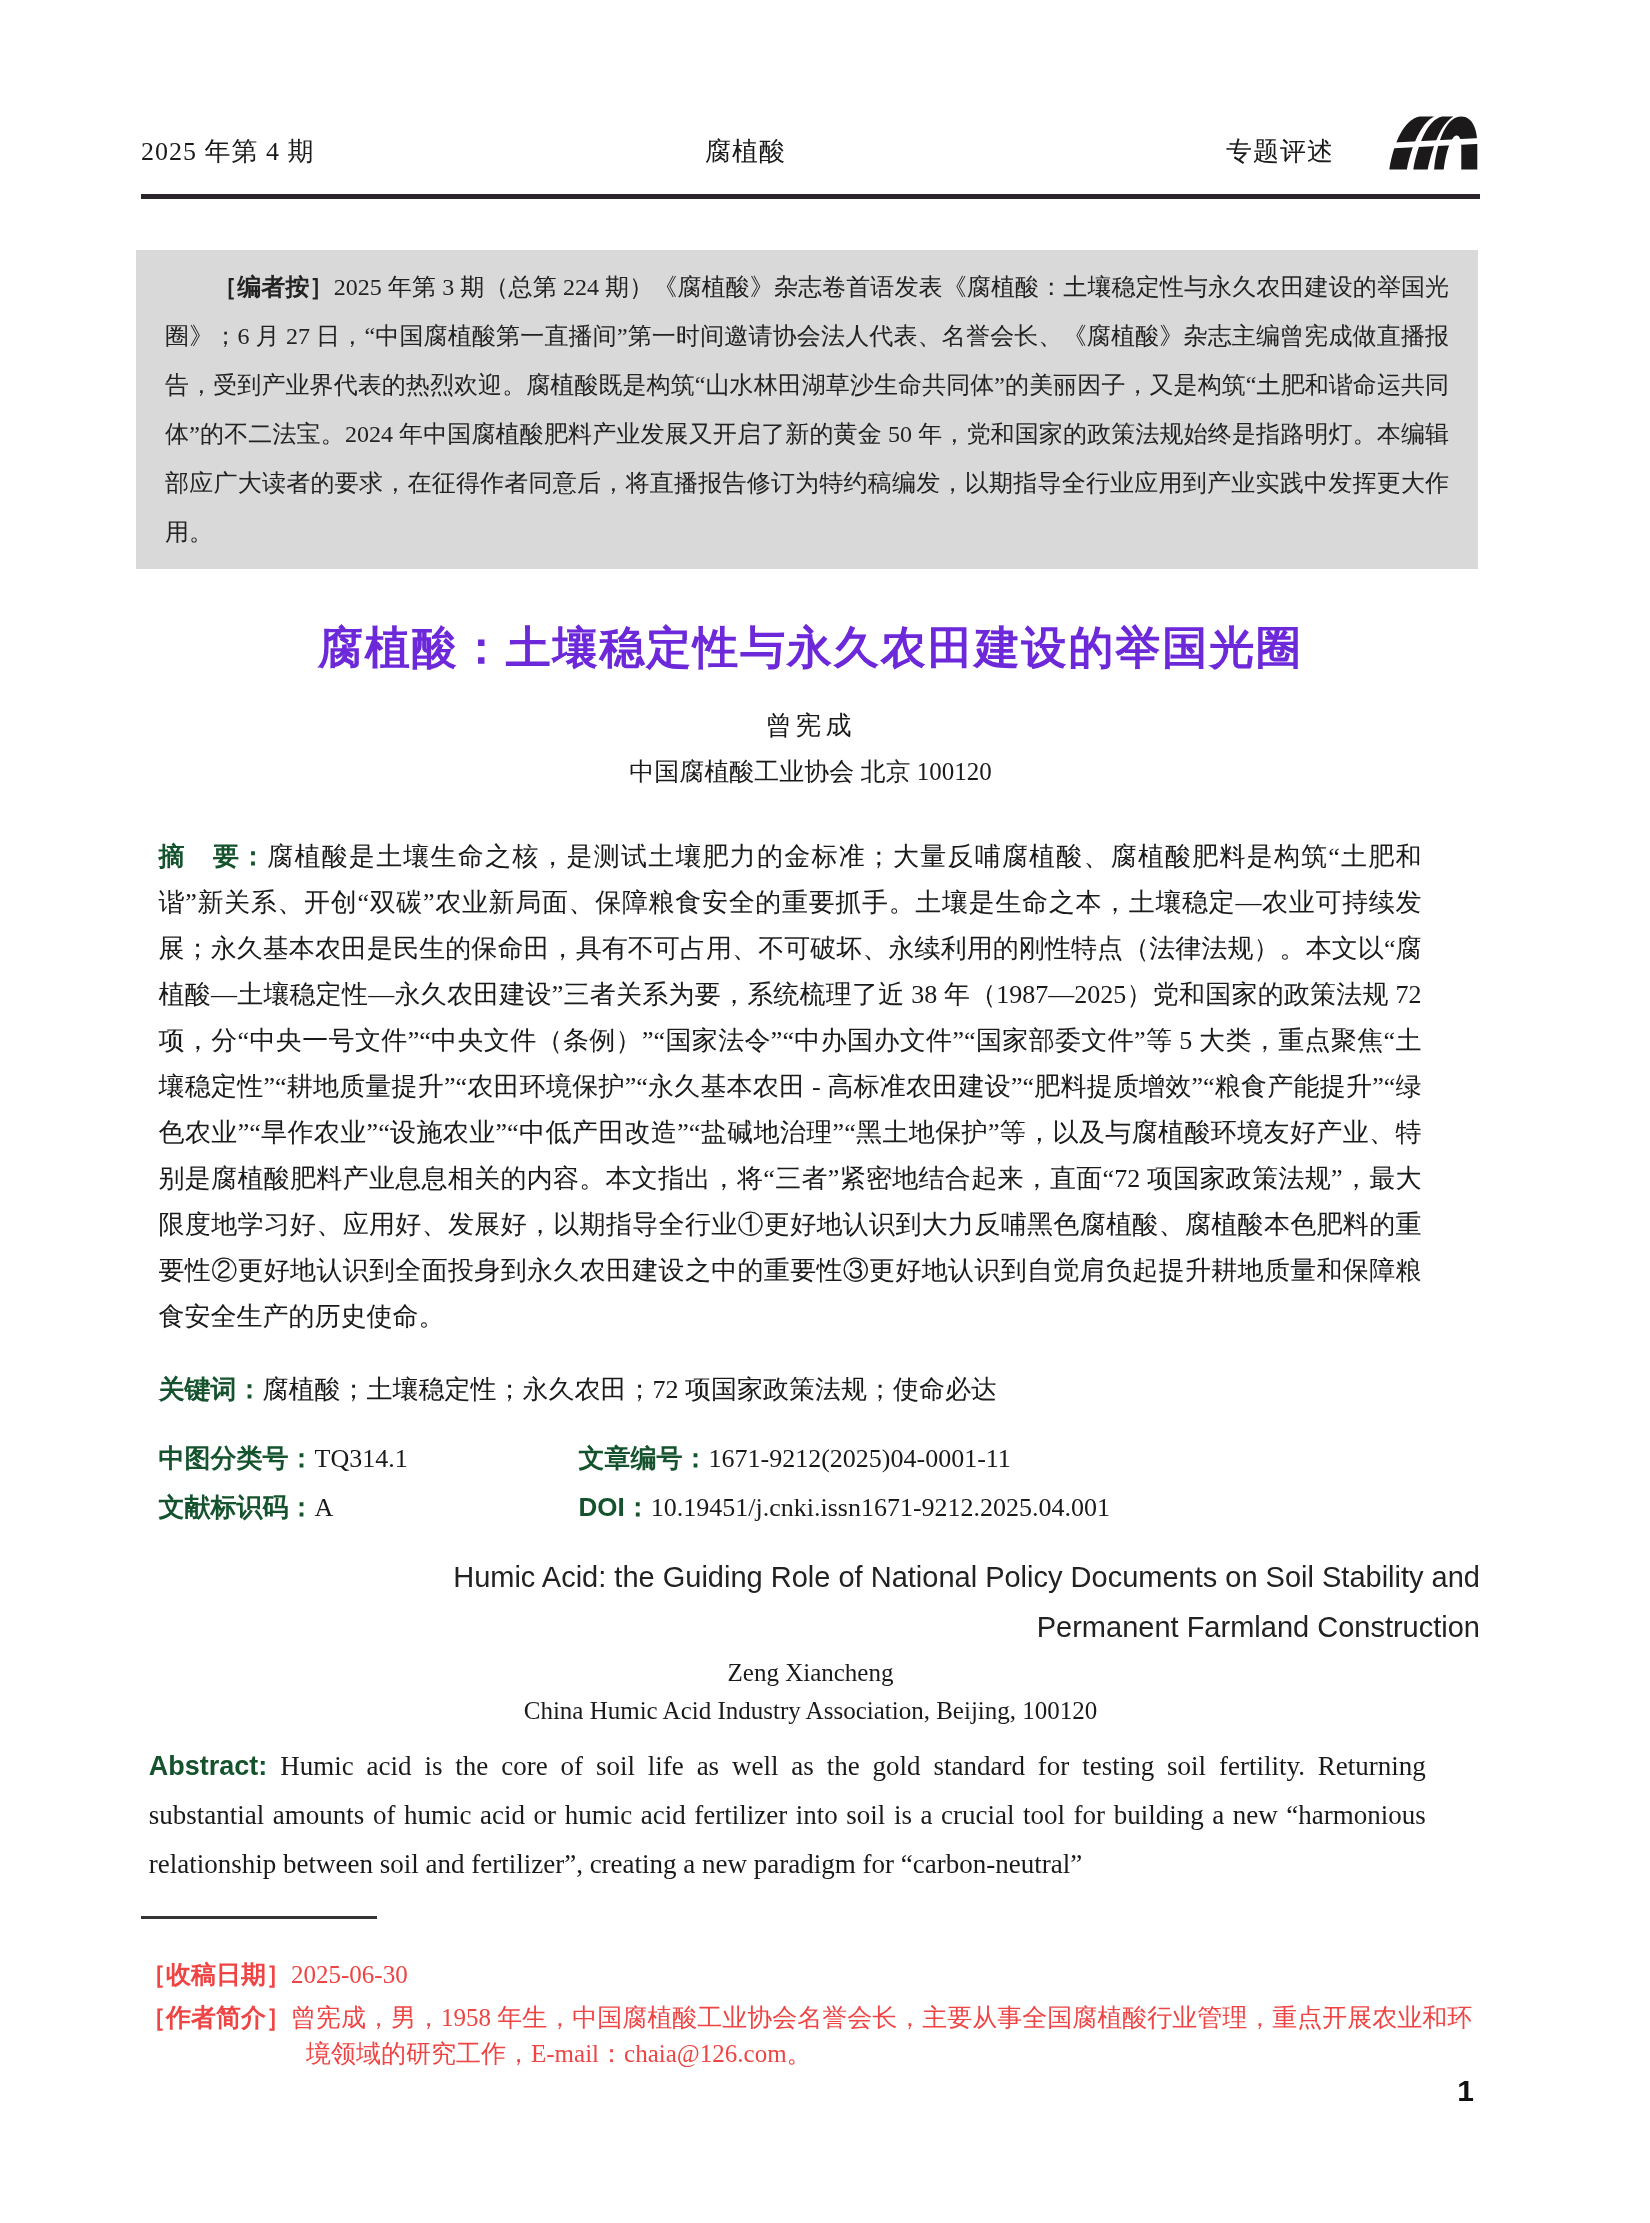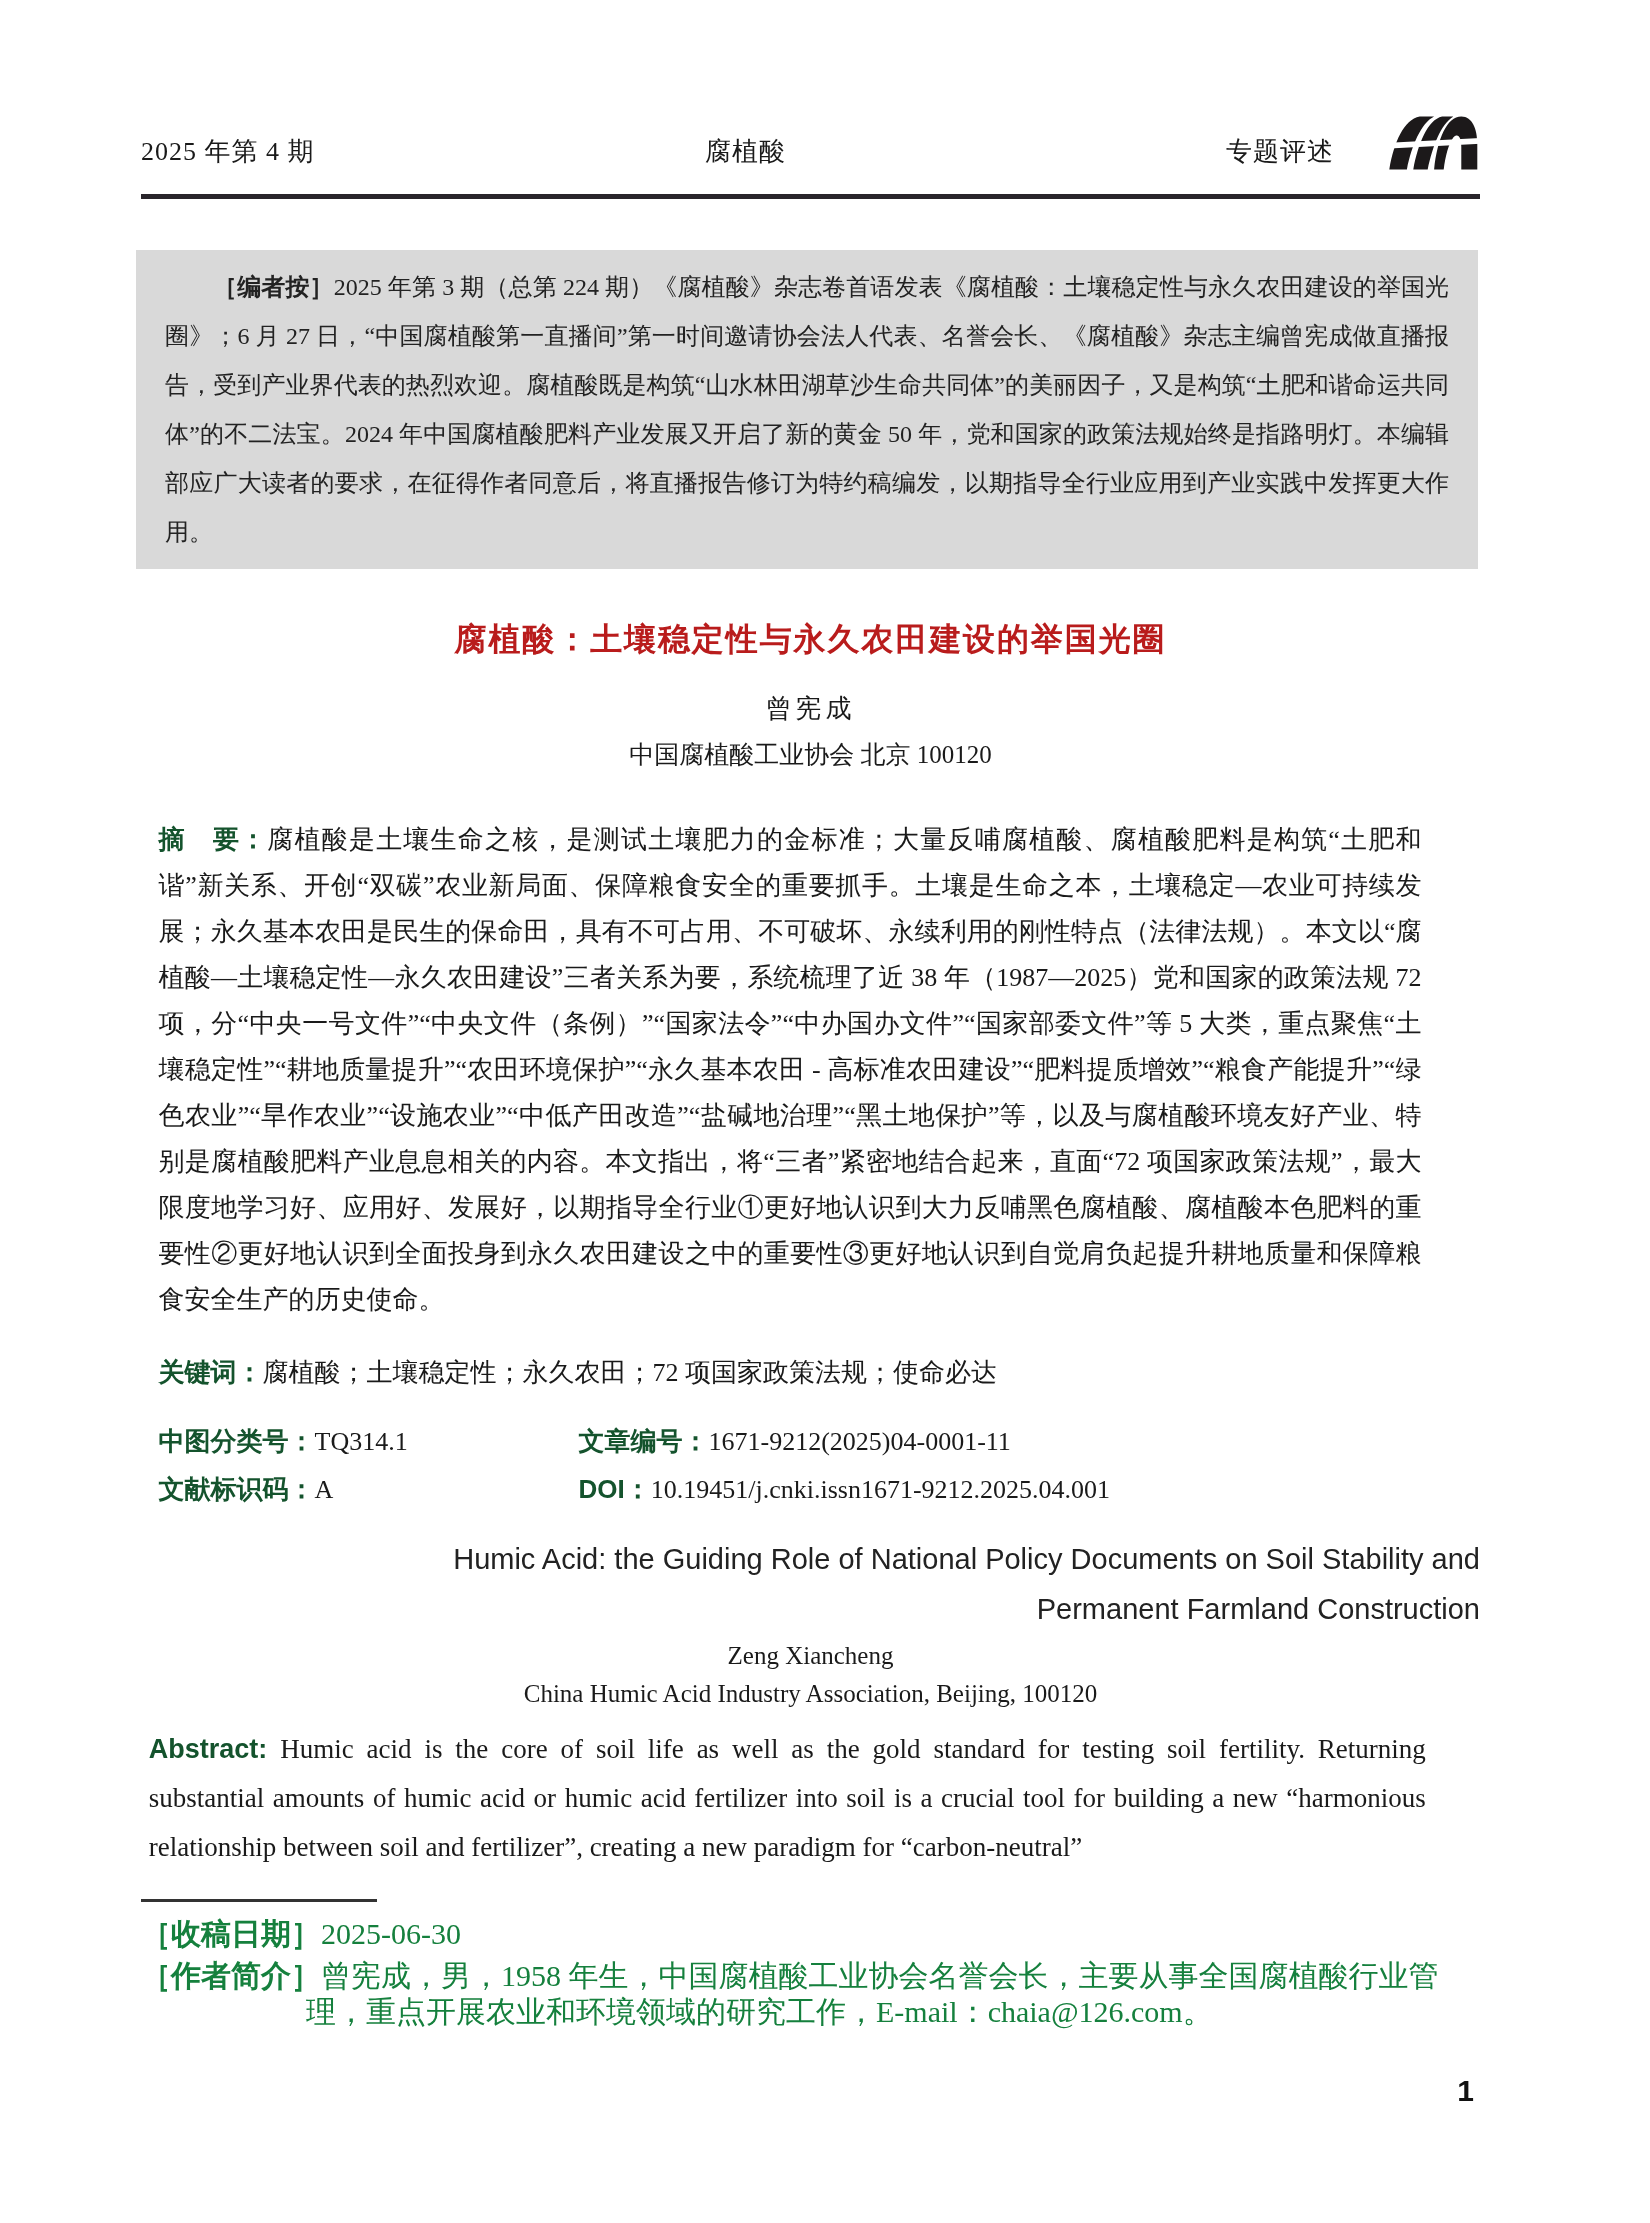--- a/index.html
+++ b/index.html
@@ -26,21 +26,21 @@
     background:#d9d9d9;
     padding:13.6px 29px 11.6px 29px;
     font-size:24px;line-height:49px;
     text-align:justify;text-indent:2em;
     color:#222;
   }
   .editor-note .note-label{font-weight:bold;}
 
   
   .article-title{margin-top:49px;text-align:center;font-family:"Liberation Sans",sans-serif;
-    font-weight:900;font-size:32px;letter-spacing:1.9px;color:#b91c1c;}
+    font-weight:900;font-size:45px;letter-spacing:1.9px;color:#6d28d9;}
   .article-author{margin-top:29px;text-align:center;font-size:26px;letter-spacing:3.9px;}
   .article-affiliation{margin-top:11.6px;text-align:center;font-size:25px;}
 
   
   .abstract-block{margin-top:45px;margin-left:17.5px;width:1263px;
     font-size:26px;line-height:46px;text-align:justify;}
   .inline-label{font-family:"Liberation Sans",sans-serif;font-weight:bold;color:#14532d;}
   .keywords-line{margin-top:3.9px;margin-left:17.5px;width:1263px;font-size:26px;line-height:46px;}
   .meta-line{margin-top:9.7px;margin-left:17.5px;width:1263px;font-size:26px;line-height:39px;display:flex;gap:14px;}
   .meta-pair-a{width:406px;}
@@ -50,21 +50,21 @@
   .en-title{margin-top:25px;text-align:right;font-family:"Liberation Sans",sans-serif;
     font-size:29px;color:#222;line-height:50px;}
   .en-author{margin-top:7.8px;text-align:center;font-size:25px;}
   .en-affiliation{margin-top:9.7px;text-align:center;font-size:25px;}
   .en-abstract{margin-top:17.5px;margin-left:7.8px;width:1277px;
     font-size:27px;line-height:49px;text-align:justify;}
   .en-abstract .inline-label{font-size:27px;}
 
   
   .footnote-rule{margin-top:15.5px;width:236px;height:2.9px;background:#333;}
-  .footnote{margin-top:14px;font-size:30px;line-height:36px;color:#15803d;}
+  .footnote{margin-top:37px;font-size:25px;line-height:36px;color:#ef4444;}
   .footnote p{margin:0 0 5.8px 0;}
   .fn-label{font-family:"Liberation Sans",sans-serif;font-weight:bold;}
   .fn-bio{padding-left:165px;text-indent:-165px;}
 
   .page-number{position:absolute;right:177px;bottom:115px;
     font-family:"Liberation Sans",sans-serif;font-weight:bold;font-size:30px;color:#111;}
 </style>
 </head>
 <body>
 

